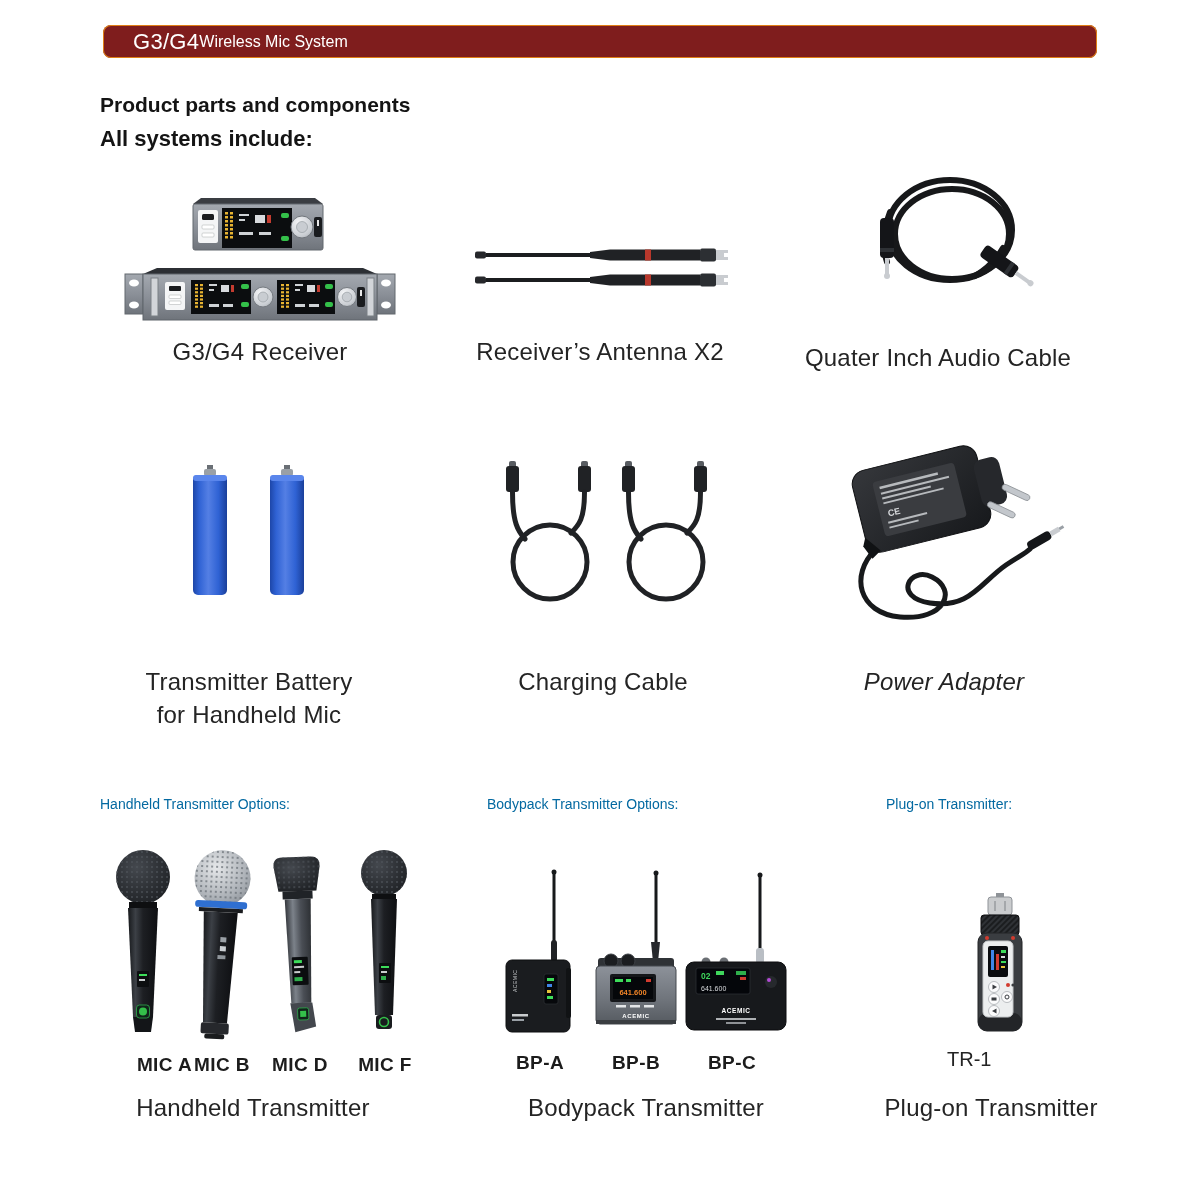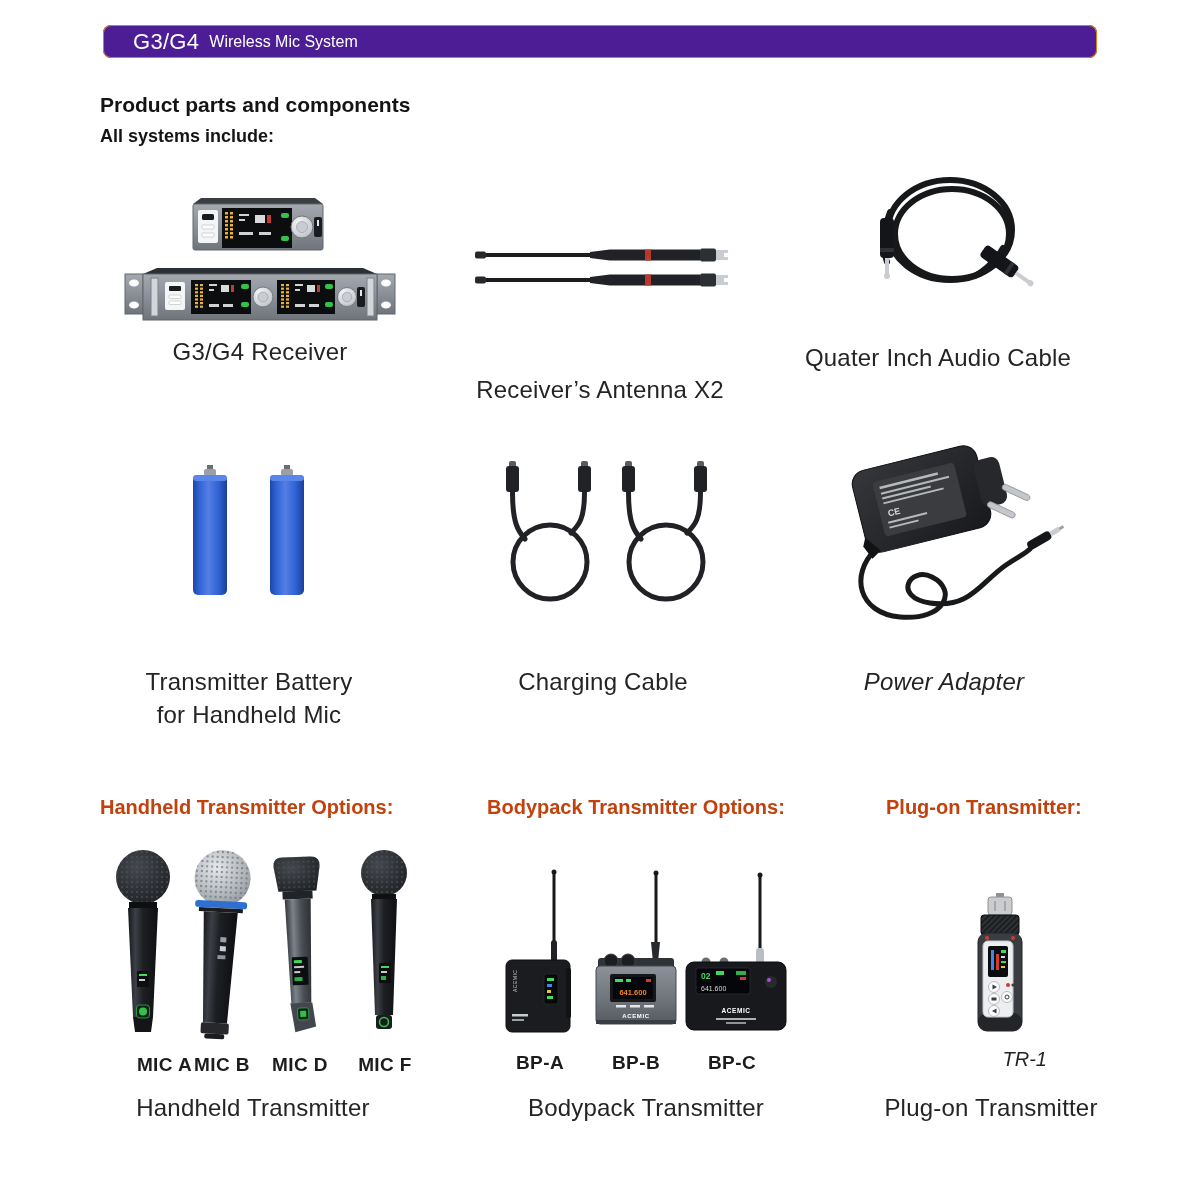--- a/index.html
+++ b/index.html
@@ -1,28 +1,28 @@
 <!DOCTYPE html>
 <html><head>
 <meta charset="utf-8">
 <style>
   html,body{margin:0;padding:0;background:#ffffff;}
   body{width:1200px;height:1200px;position:relative;font-family:"Liberation Sans",sans-serif;color:#222;}
   #canvas{position:absolute;inset:0;width:1200px;height:1200px;background:#fff;overflow:hidden;}
   .abs{position:absolute;}
-  .header-bar{left:103px;top:25px;width:994px;height:33px;background:#4c1d95;border-radius:8px;
+  .header-bar{left:103px;top:25px;width:994px;height:33px;background:#7f1d1d;border-radius:8px;
     display:flex;align-items:center;box-shadow:0 0 0 1px #e07f15 inset;}
   .header-model{font-size:22px;color:#fff;margin-left:30px;font-weight:400;letter-spacing:.3px;}
-  .header-sub{font-size:16px;color:#fff;margin-left:10px;font-weight:400;}
+  .header-sub{font-size:16px;color:#fff;margin-left:0;font-weight:400;}
   .page-title{left:100px;top:93px;font-size:21px;font-weight:700;color:#141414;}
-  .page-subtitle{left:100px;top:126px;font-size:18px;font-weight:700;color:#141414;}
+  .page-subtitle{left:100px;top:126px;font-size:22px;font-weight:700;color:#141414;}
   .lbl{font-size:24px;font-weight:400;color:#242424;text-align:center;letter-spacing:.2px;}
-  .sec{font-size:20px;font-weight:700;color:#c2410c;}
+  .sec{font-size:14px;font-weight:400;color:#0369a1;}
   .sublbl{font-size:19px;font-weight:600;color:#1c1c1c;text-align:center;letter-spacing:.4px;}
-  .trlbl{font-size:20px;font-weight:400;color:#242424;text-align:right;font-style:italic;}
+  .trlbl{font-size:20px;font-weight:400;color:#242424;text-align:left;}
   svg{display:block;}
   text{font-family:"Liberation Sans",sans-serif;}
 </style>
 </head>
 <body>
 
 <div id="canvas">
 
   <div class="abs header-bar">
     <span class="header-model">G3/G4</span>
@@ -182,21 +182,21 @@
       <rect x="15" y="51.5" width="11" height="7" rx="2" fill="#26282b"></rect>
       <rect x="26" y="53" width="104" height="4" fill="#1b1d1f"></rect>
       <polygon points="130,52 150,49.5 240,49.5 240,60.5 150,60.5 130,58" fill="#202225"></polygon>
       <rect x="185" y="49.5" width="6" height="11" fill="#b8382c"></rect>
       <rect x="240" y="48.5" width="16" height="13" rx="2" fill="#2c2f33"></rect>
       <rect x="256" y="50" width="8" height="10" fill="#c9ccd0"></rect>
       <rect x="264" y="50" width="4" height="3" fill="#c9ccd0"></rect>
       <rect x="264" y="57" width="4" height="3" fill="#c9ccd0"></rect>
     </g>
   </svg>
-  <div class="abs lbl" style="left:450px;top:338px;width:300px;margin-top:38px;">Receiver’s Antenna X2</div>
+  <div class="abs lbl" style="left:450px;top:338px;width:300px;">Receiver’s Antenna X2</div>
 
   <svg class="abs" style="left:835px;top:170px;" width="230" height="180" viewBox="0 0 230 180">
     <g fill="none" stroke="#17181a" stroke-width="6" stroke-linecap="round">
       <ellipse cx="115" cy="60" rx="62" ry="50"></ellipse>
       <ellipse cx="117" cy="64" rx="57" ry="45"></ellipse>
       <path d="M55,42 C48,60 48,80 52,92"></path>
       <path d="M168,78 C160,92 150,100 140,106"></path>
     </g>
     <g>
       <rect x="45" y="48" width="14" height="40" rx="4" fill="#141518"></rect>

